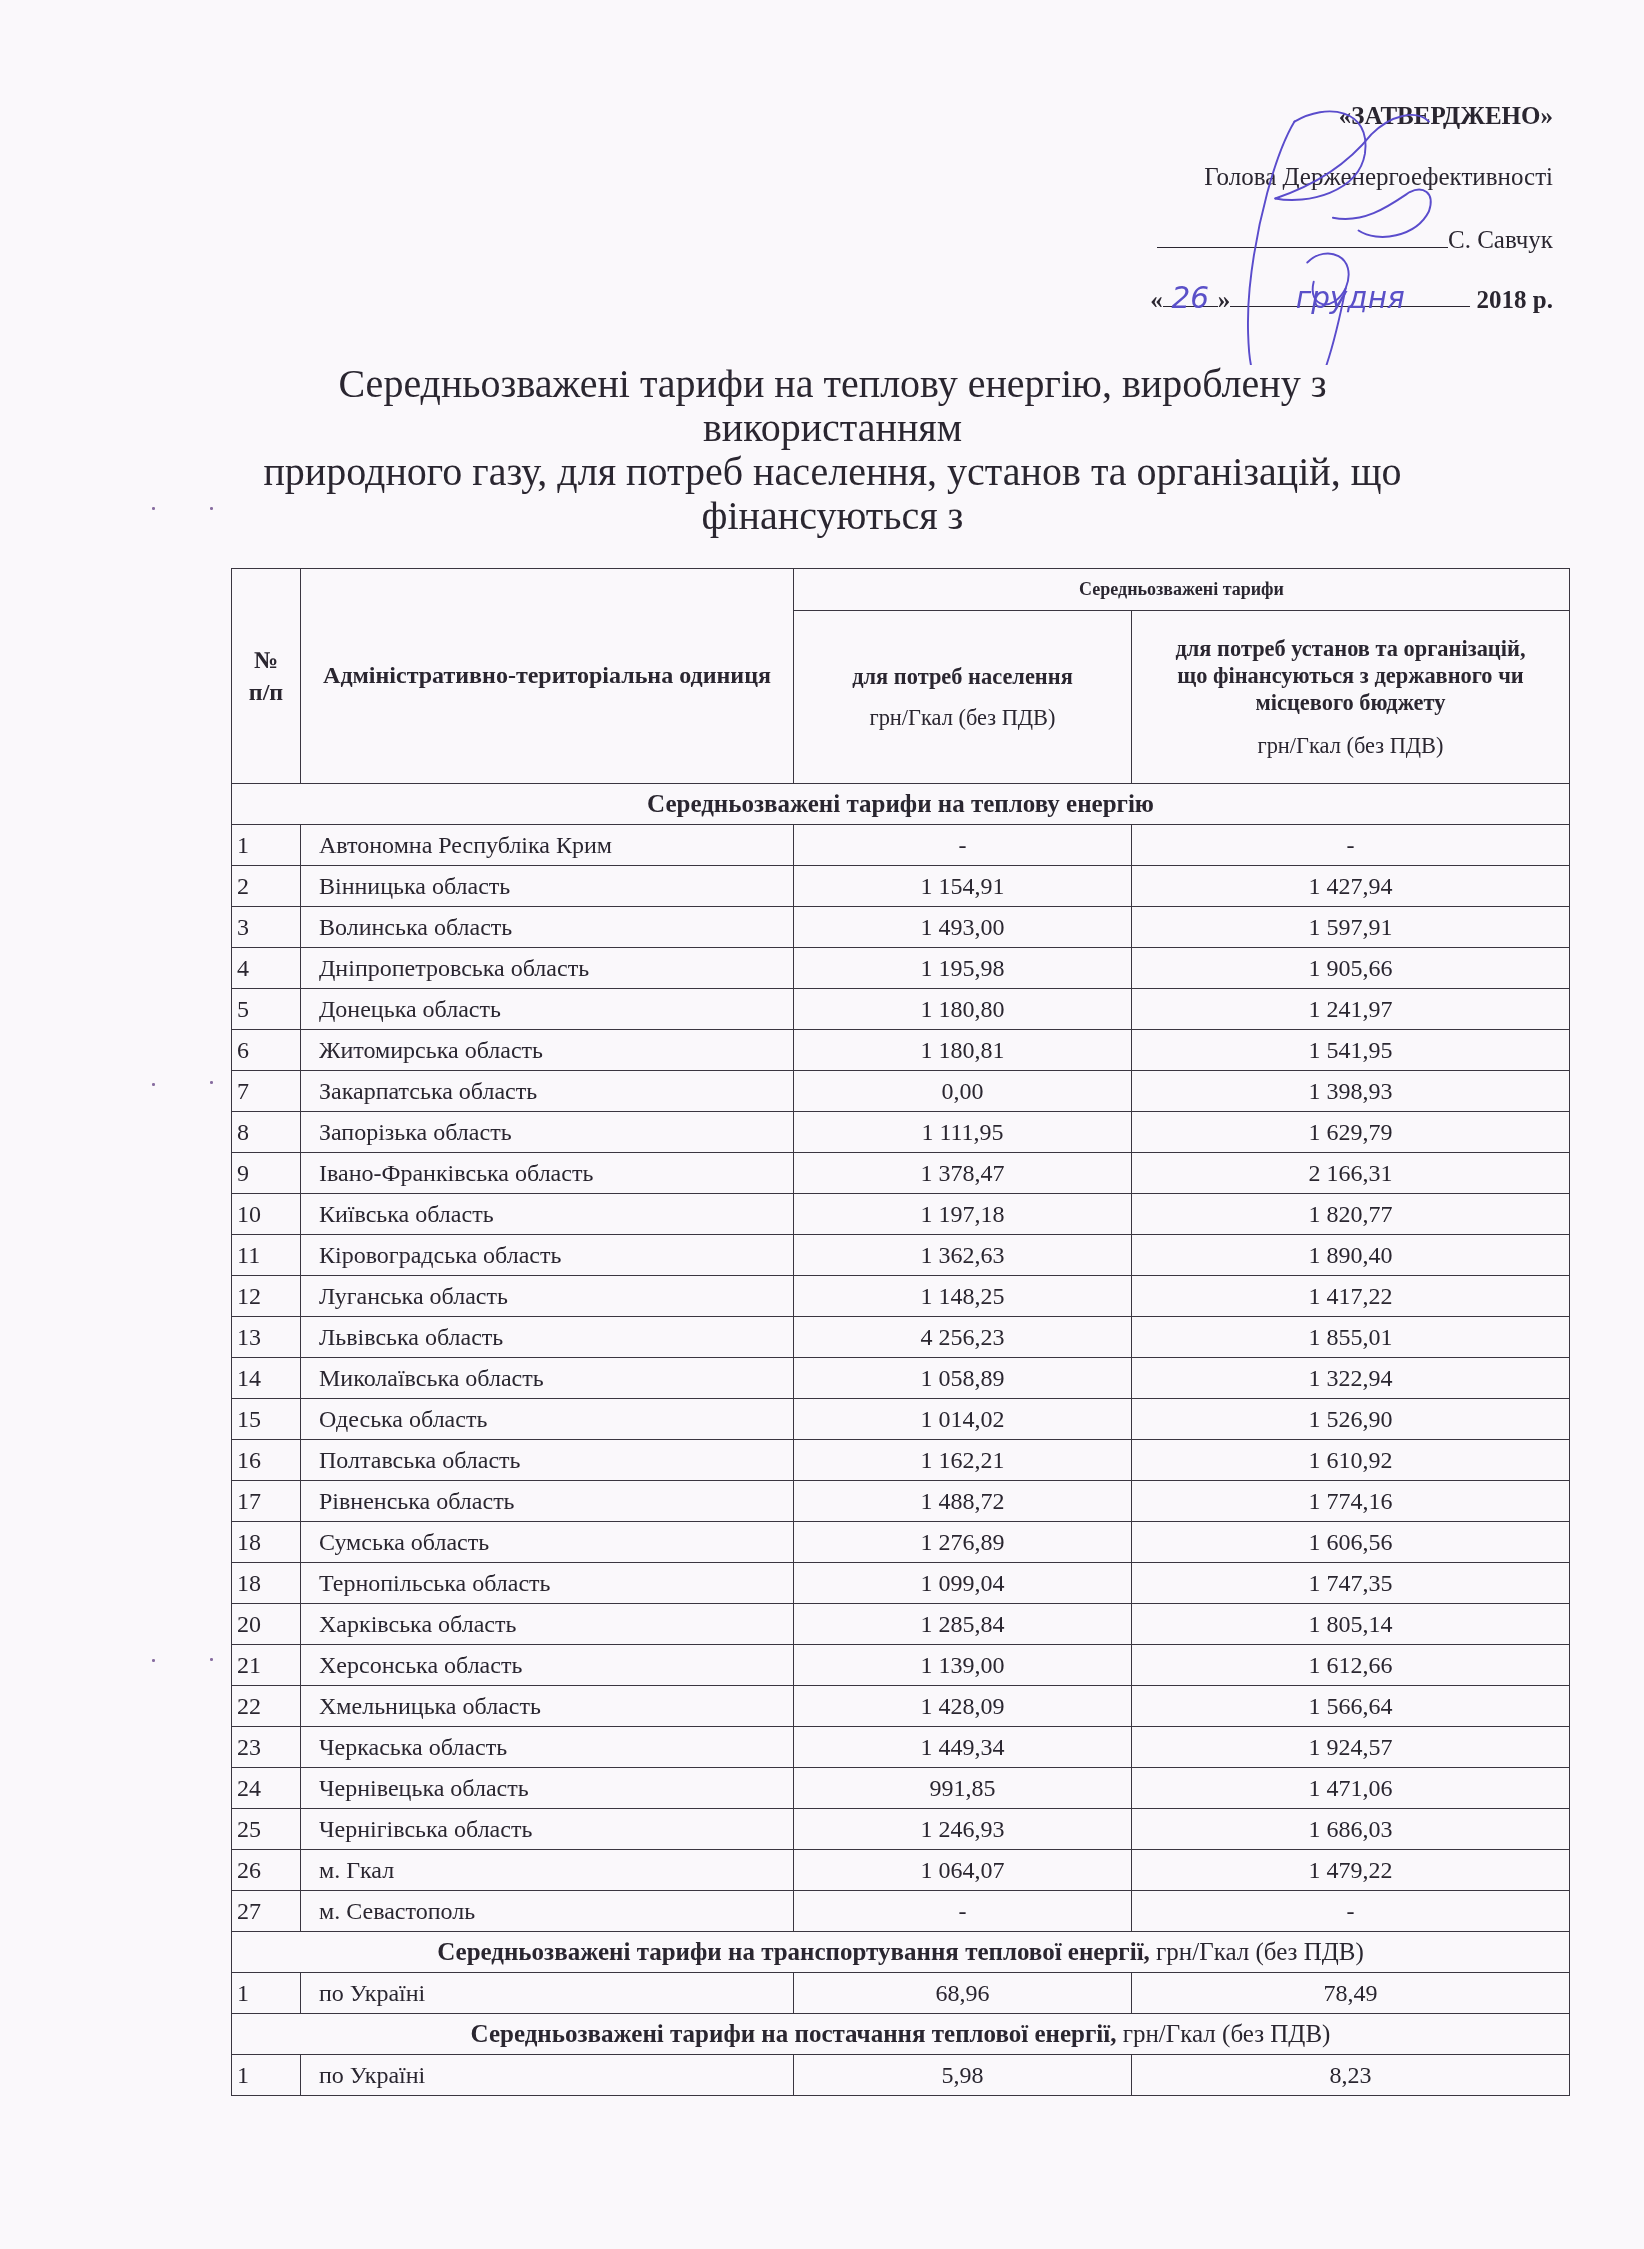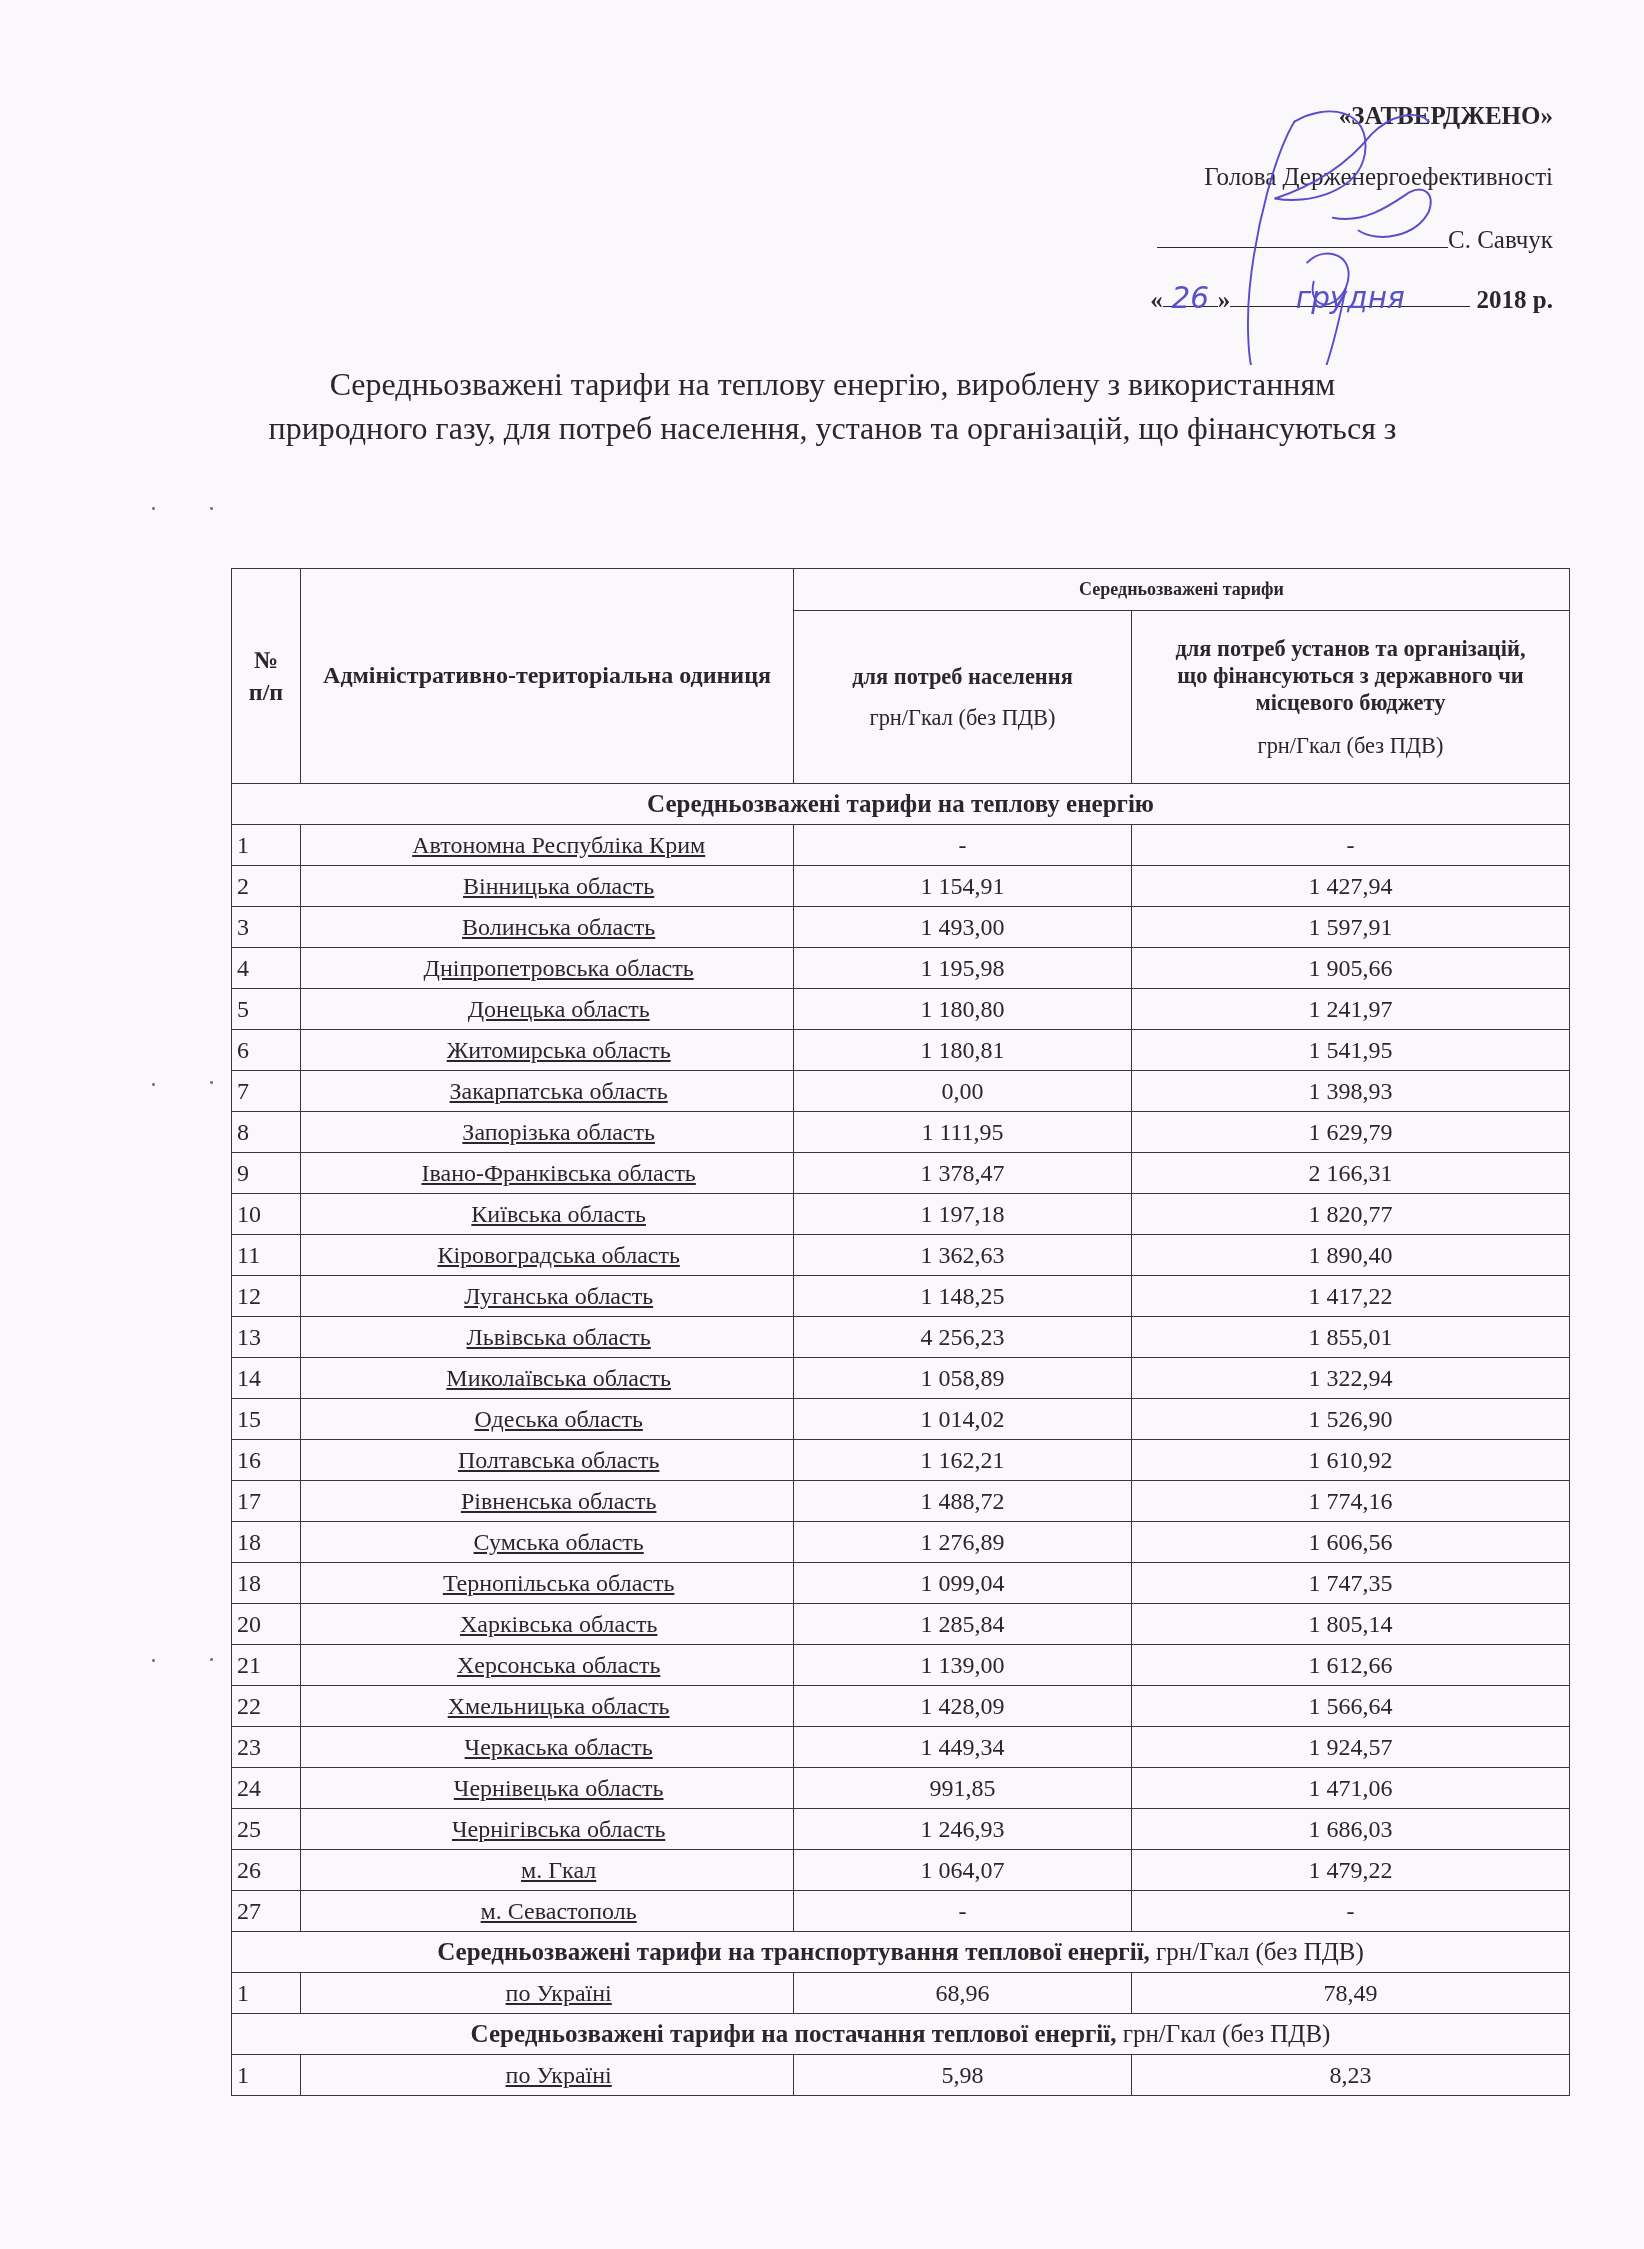--- a/index.html
+++ b/index.html
@@ -18,21 +18,21 @@
   .appr-title { top: 0; font-weight: bold; }
   .appr-role  { top: 61px; }
   .appr-sign  { top: 122px; }
   .appr-date  { top: 181px; font-weight: bold; }
   .uline { display: inline-block; border-bottom: 1.9px solid #2a2630; height: 22px; vertical-align: baseline; }
   .hand { font-family: "DejaVu Sans", sans-serif; font-style: italic; color: #5a50c8; font-weight: normal; font-size: 29.5px; }
   .sig-svg { position: absolute; left: 1179px; top: 96px; width: 295px; height: 269px; pointer-events: none; }
 
   .doc-title {
     position: absolute; left: 211px; width: 1243px; top: 362px;
-    text-align: center; font-size: 32px; line-height: 44px;
+    text-align: center; font-size: 40px; line-height: 44px;
     font-family: "Liberation Serif", serif;
   }
 
   table.tariffs {
     position: absolute; left: 231px; top: 568px; width: 1338px;
     border-collapse: collapse; table-layout: fixed; font-size: 24px;
   }
   table.tariffs td, table.tariffs th {
     border: 1.6px solid #3a3640; padding: 0 7.7px;
     vertical-align: middle; overflow: hidden; white-space: nowrap;
@@ -49,21 +49,21 @@
   .h-num { font-size: 24px; line-height: 32px; }
   .h-name { font-size: 24px; line-height: 29.5px; white-space: normal !important; margin-left: 48px; }
   .h-sub { font-size: 22.4px; line-height: 27px; white-space: normal !important; }
   .h-sub .unit { font-weight: normal; display: block; margin-top: 14px; }
   .h-sub.org .unit { margin-top: 16.7px; }
 
   tr.section td { height: 40px; text-align: center; font-weight: bold; font-size: 25px; }
   tr.section td .unit-inline { font-weight: normal; }
   tr.row td { height: 40px; font-size: 24px; }
   tr.row td.num { text-align: left; padding-left: 5.1px; }
-  tr.row td.name { text-align: center; padding-left: 31px; text-decoration: underline; }
+  tr.row td.name { text-align: left; padding-left: 18px; }
   tr.row td.val { text-align: center; }
 </style>
 </head>
 <body>
 
 <div class="speck" style="left:152px;top:507px;"></div>
 <div class="speck" style="left:210px;top:507px;"></div>
 <div class="speck" style="left:152px;top:1083px;"></div>
 <div class="speck" style="left:210px;top:1081px;"></div>
 <div class="speck" style="left:152px;top:1659px;"></div>

